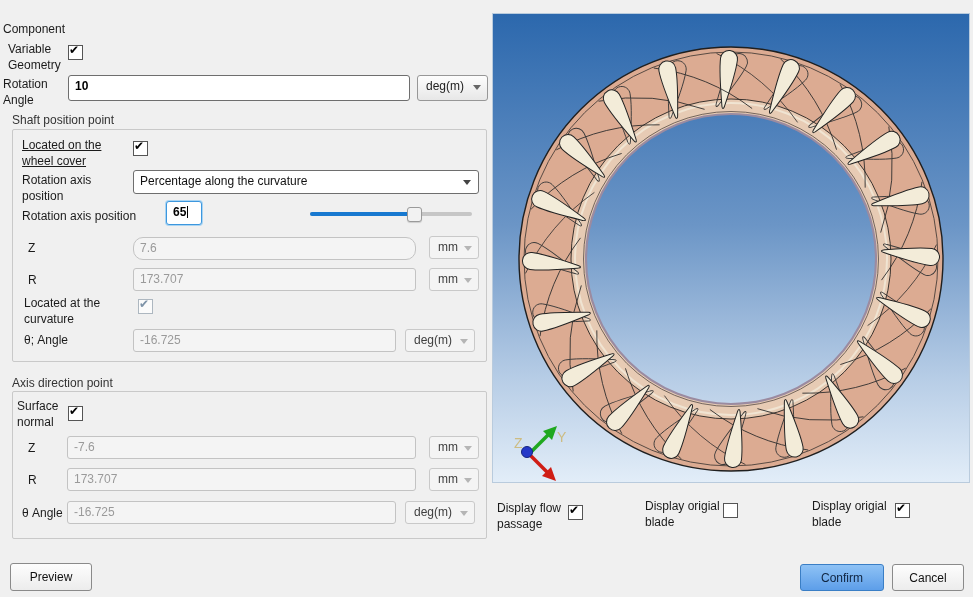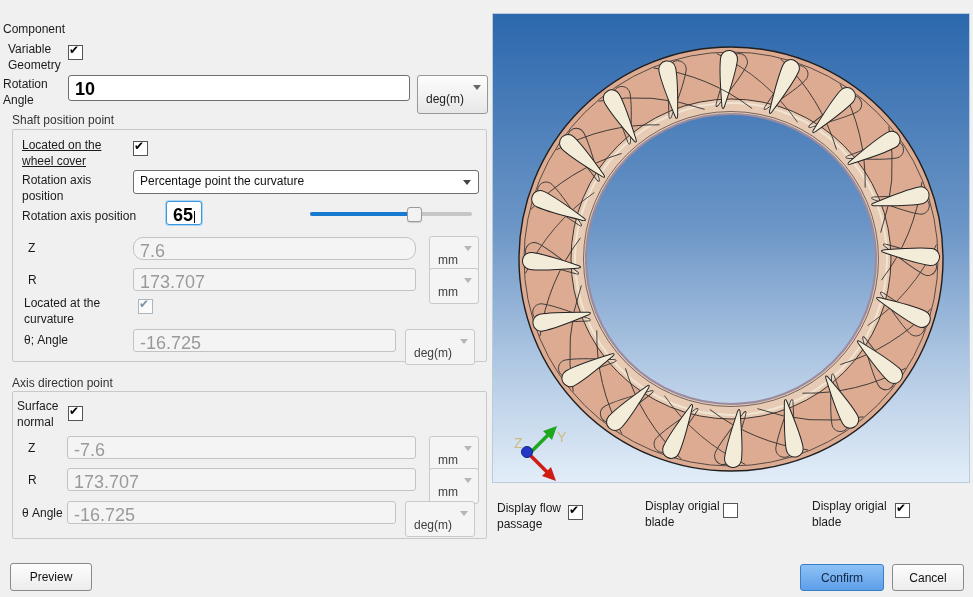--- a/index.html
+++ b/index.html
@@ -2,28 +2,28 @@
 <html><head>
 <meta charset="utf-8">
 <style>
   html,body{margin:0;padding:0;}
   body{font-family:"Liberation Sans","DejaVu Sans",sans-serif;}
   #win{position:relative;width:973px;height:597px;background:#f0f0f0;overflow:hidden;font-size:12px;color:#1b1b1b;}
   .lbl{position:absolute;font-size:12px;color:#1b1b1b;line-height:1.35;}
   .grp{position:absolute;border:1px solid #c9c9c9;border-radius:2px;}
   .grptitle{position:absolute;font-size:12px;color:#333;}
   
-  .tf{position:absolute;background:#fff;border:1px solid #6e6e6e;border-radius:3px;padding:3px 6px;font-size:18px;color:#000;font-weight:700;white-space:nowrap;overflow:hidden;}
+  .tf{position:absolute;background:#fff;border:1px solid #6e6e6e;border-radius:3px;padding:3px 6px;font-size:12px;color:#000;font-weight:700;white-space:nowrap;overflow:hidden;}
   .tf.dis{background:#f4f4f4;border-color:#c3c3c3;color:#9a9a9a;font-weight:400;}
   .tf.focus{border-color:#3d97de;box-shadow:0 0 0 1px #a9d4f2;}
   .caret{display:inline-block;width:1px;height:12px;background:#000;vertical-align:-2px;margin-left:1px;}
   
   .sel{position:absolute;background:#fff;border:1px solid #6e6e6e;border-radius:3px;padding:3px 22px 3px 6px;font-size:12px;color:#111;white-space:nowrap;overflow:hidden;}
   .sel .arr{position:absolute;right:7px;top:9px;width:0;height:0;border-left:4px solid transparent;border-right:4px solid transparent;border-top:5px solid #444;}
-  .unit{position:absolute;background:linear-gradient(#fdfdfd,#e7e7e7);border:1px solid #979797;border-radius:3px;padding:16px 18px 3px 8px;font-size:12px;color:#222;white-space:nowrap;}
+  .unit{position:absolute;background:linear-gradient(#fdfdfd,#e7e7e7);border:1px solid #979797;border-radius:3px;padding:3px 18px 3px 8px;font-size:12px;color:#222;white-space:nowrap;}
   .unit .arr{position:absolute;right:6px;top:9px;width:0;height:0;border-left:4px solid transparent;border-right:4px solid transparent;border-top:5px solid #666;}
   .unit.dis{background:#f4f4f4;border-color:#c9c9c9;color:#404040;}
   .unit.dis .arr{border-top-color:#b5b5b5;}
   
   .cb{position:absolute;width:13px;height:13px;background:#fff;border:1px solid #555;}
   .cb.on::after{content:"✔";position:absolute;top:-3px;left:0px;font-size:12px;font-weight:bold;color:#000;}
   .cb.disabled{border-color:#adb7c0;background:#fbfbfb;}
   .cb.disabled.on::after{color:#7e93a8;}
   
   .btn{position:absolute;display:flex;align-items:center;justify-content:center;background:linear-gradient(#fdfdfd,#ececec);border:1px solid #8a8a8a;border-radius:3px;font-size:12px;color:#111;cursor:default;}
@@ -56,21 +56,21 @@
   </div>
 
   <div class="grptitle" style="left:12px;top:113px;">Shaft position point</div>
   <div class="grp" style="left:12px;top:129px;width:473px;height:231px;"></div>
 
   <div class="lbl" style="left:22px;top:137px;width:105px;text-decoration:underline;">Located on the wheel cover</div>
   <div class="cb on" style="left:133px;top:141px;"></div>
 
   <div class="lbl" style="left:22px;top:172px;width:88px;">Rotation axis position</div>
   <div class="sel" style="left:133px;top:170px;width:316px;height:16px;">
-    <span>Percentage point the curvature</span>
+    <span>Percentage along the curvature</span>
     <span class="arr"></span>
   </div>
 
   <div class="lbl" style="left:22px;top:208px;width:140px;">Rotation axis position</div>
   <div class="tf focus" style="left:166px;top:201px;width:22px;height:16px;">
     <span>65</span><span class="caret"></span>
   </div>
   <div class="slider">
     <div class="track"></div>
     <div class="fill" style="width:63%"></div>

